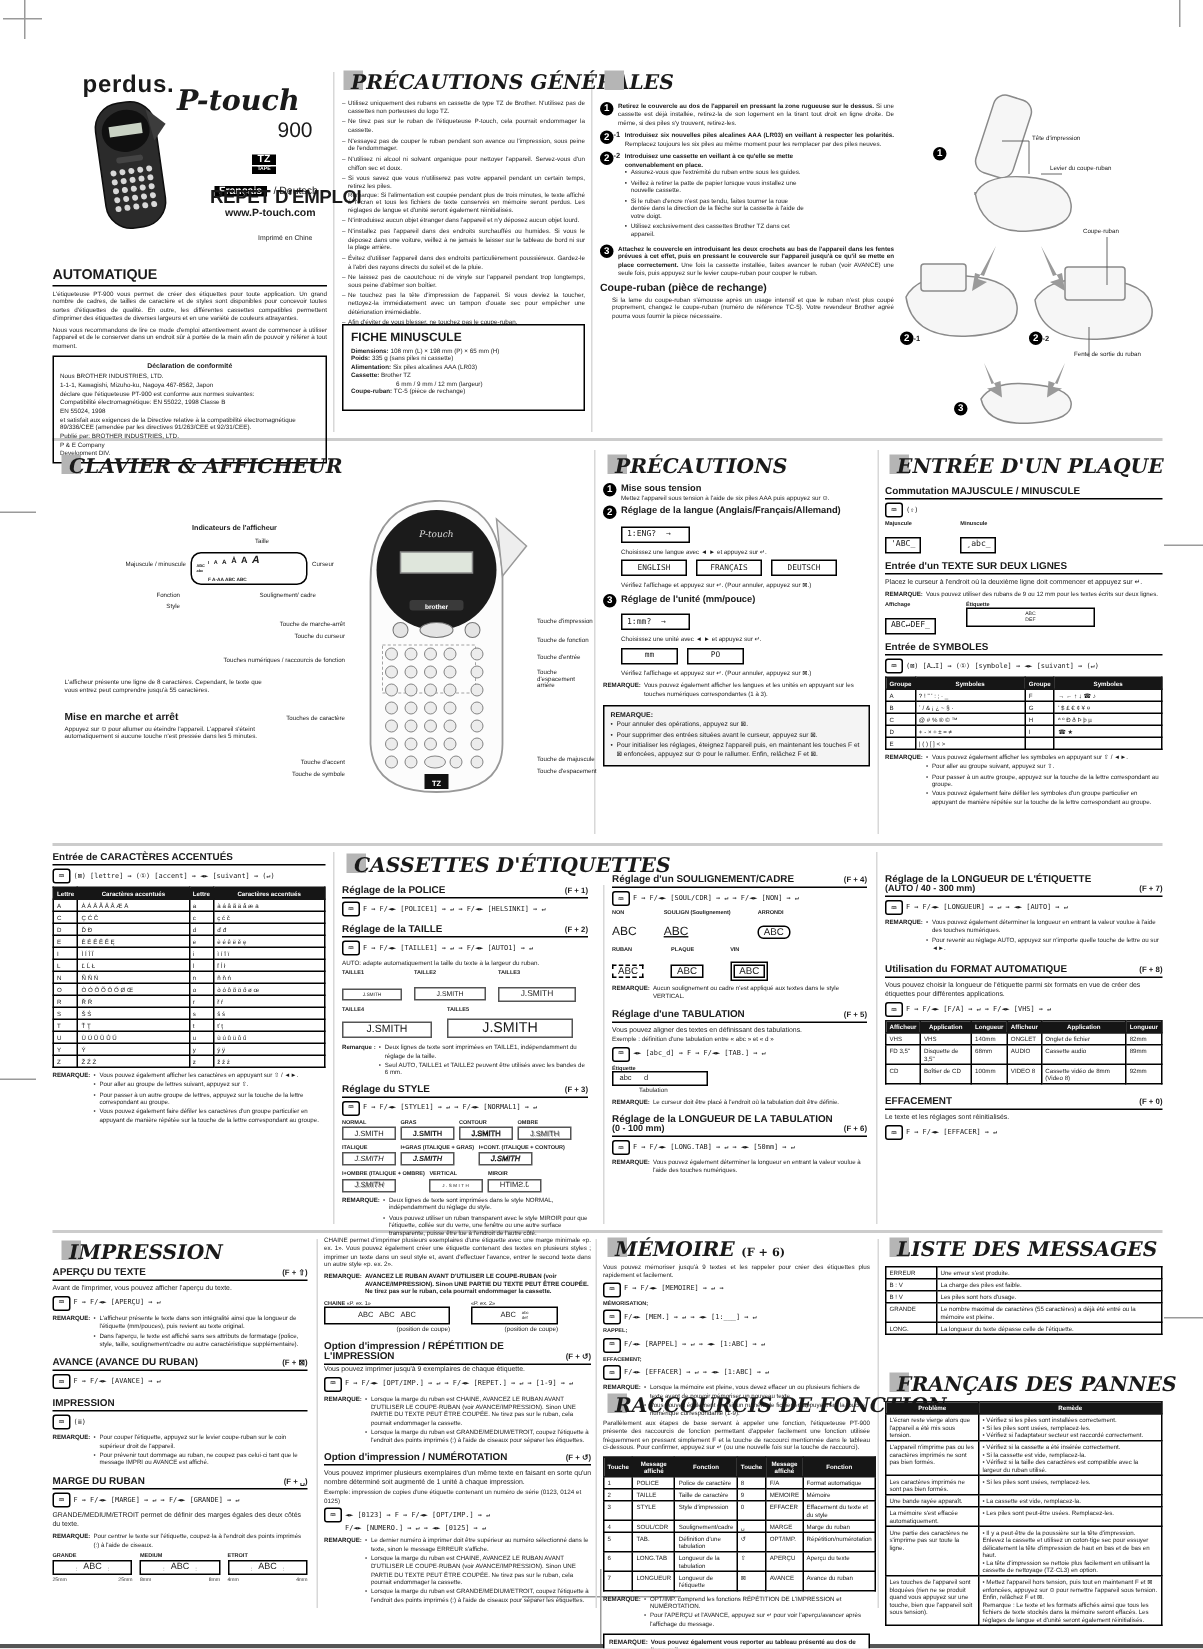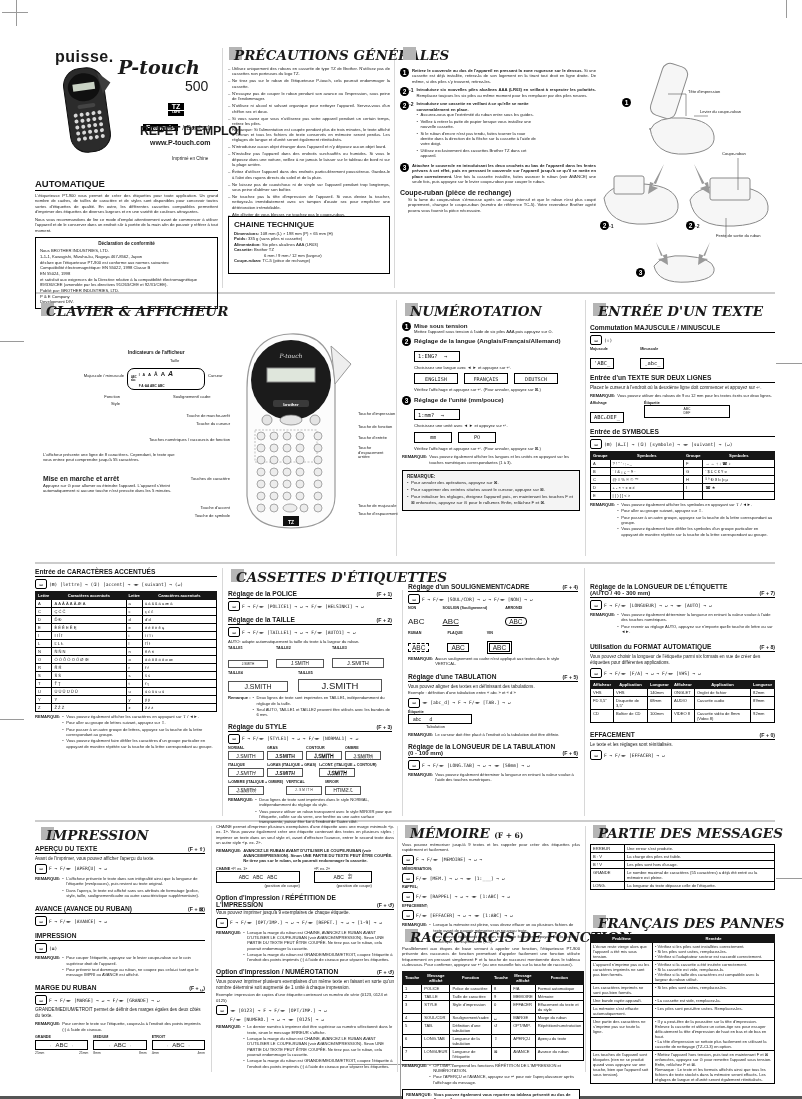--- a/index.html
+++ b/index.html
@@ -81,23 +81,23 @@
   <div class="vline" style="left:394px;top:48px;height:240px"></div>
   <div class="vline" style="left:396px;top:300px;height:256px"></div>
   <div class="vline" style="left:585px;top:300px;height:256px"></div>
   <div class="vline" style="left:222px;top:568px;height:248px"></div>
   <div class="vline" style="left:402px;top:590px;height:226px"></div>
   <div class="vline" style="left:584px;top:568px;height:248px"></div>
   <div class="vline" style="left:211px;top:826px;height:246px"></div>
   <div class="vline" style="left:397px;top:826px;height:246px"></div>
   <div class="vline" style="left:585px;top:826px;height:246px"></div>
 
-  <div class="abs" style="left:55px;top:48px;font-weight:bold;font-size:16px;letter-spacing:0.5px">puisse.</div>
+  <div class="abs" style="left:55px;top:48px;font-weight:bold;font-size:16px;letter-spacing:0.5px">perdus.</div>
   <div class="abs" style="left:118px;top:56px;font-family:'DejaVu Serif',serif;font-style:italic;font-weight:bold;font-size:19px">P-touch</div>
-  <div class="abs" style="left:185px;top:78px;font-size:14px">500</div>
+  <div class="abs" style="left:185px;top:78px;font-size:14px">900</div>
 
   <div class="abs" style="left:58px;top:66px">
     <svg width="58" height="88" viewBox="0 0 58 88">
       <g transform="rotate(-8 29 44)">
         <rect x="9" y="2" width="40" height="84" rx="17" fill="#2b2b2b" stroke="#0e0e0e"></rect>
         <path d="M44 8 L56 20 L47 30 Z" fill="#3c3c3c"></path>
         <ellipse cx="29" cy="21" rx="16" ry="14" fill="#101010"></ellipse>
         <rect x="18" y="17" width="22" height="7" fill="#c9d2c4"></rect>
         <rect x="20" y="38" width="18" height="4" rx="2" fill="#444"></rect>
         <g fill="#d8d8d8">
@@ -177,21 +177,21 @@
         <li>N'introduisez aucun objet étranger dans l'appareil et n'y déposez aucun objet lourd.</li>
         <li>N'installez pas l'appareil dans des endroits surchauffés ou humides. Si vous le déposez dans une voiture, veillez à ne jamais le laisser sur le tableau de bord ni sur la plage arrière.</li>
         <li>Évitez d'utiliser l'appareil dans des endroits particulièrement poussiéreux. Gardez-le à l'abri des rayons directs du soleil et de la pluie.</li>
         <li>Ne laissez pas de caoutchouc ni de vinyle sur l'appareil pendant trop longtemps, sous peine d'abîmer son boîtier.</li>
         <li>Ne touchez pas la tête d'impression de l'appareil. Si vous deviez la toucher, nettoyez-la immédiatement avec un tampon d'ouate sec pour empêcher une détérioration irrémédiable.</li>
         <li>Afin d'éviter de vous blesser, ne touchez pas le coupe-ruban.</li>
         <li>Pour plus de détails, veuillez contacter votre revendeur Brother.</li>
       </ul>
   </div>
   <div class="abs box" style="left:228px;top:216px;width:162px;height:58px;padding:3px 5px">
-    <div style="font-weight:bold;font-size:8px;margin-bottom:2px">CHAINE TECHNIQUE</div>
+    <div style="font-weight:bold;font-size:8px;margin-bottom:2px">FICHE MINUSCULE</div>
     <div class="t4"><span class="b">Dimensions:</span> <span>108 mm (L) × 198 mm (P) × 65 mm (H)</span></div>
     <div class="t4"><span class="b">Poids:</span> <span>335 g (sans piles ni cassette)</span></div>
     <div class="t4"><span class="b">Alimentation:</span> <span>Six piles alcalines AAA (LR03)</span></div>
     <div class="t4"><span class="b">Cassette:</span> <span>Brother TZ</span></div>
     <div class="t4" style="padding-left:30px"><span>6 mm / 9 mm / 12 mm (largeur)</span></div>
     <div class="t4"><span class="b">Coupe-ruban:</span> <span>TC-5 (pièce de rechange)</span></div>
   </div>
 
   <div class="h1" style="left:408px;top:46px">
     <span class="sq"></span>
@@ -365,21 +365,21 @@
     </svg>
   </div>
 
   <div class="abs t4" style="left:43px;top:452px;width:132px">L'afficheur présente une ligne de 8 caractères. Cependant, le texte que vous entrez peut comprendre jusqu'à 55 caractères.</div>
   <div class="abs" style="left:43px;top:475px;width:140px">
     <div class="sub2" style="font-size:6.8px">Mise en marche et arrêt</div>
     <div class="t4" style="margin-top:1px">Appuyez sur ⊙ pour allumer ou éteindre l'appareil. L'appareil s'éteint automatiquement si aucune touche n'est pressée dans les 5 minutes.</div>
   </div>
 
   <div class="h1" style="left:410px;top:302px">
-    <span class="sq"></span><span class="t">NUMÉROTATION</span>
+    <span class="sq"></span><span class="t">PRÉCAUTIONS</span>
   </div>
   <div class="abs" style="left:402px;top:322px;width:178px">
     <div class="step">
       <span class="numb">1</span>
       <div>
           <div class="sub2">Mise sous tension</div>
       <div class="t4">Mettez l'appareil sous tension à l'aide de six piles AAA puis appuyez sur ⊙.</div>
         </div>
     </div>
     <div class="step">
@@ -417,21 +417,21 @@
       <div style="font-weight:bold;font-size:4.6px">REMARQUE:</div>
       <ul class="dot" style="font-size:4.4px;line-height:1.35;margin-top:1px">
           <li>Pour annuler des opérations, appuyez sur ⊠.</li>
           <li>Pour supprimer des entrées situées avant le curseur, appuyez sur ⊠.</li>
           <li>Pour initialiser les réglages, éteignez l'appareil puis, en maintenant les touches F et ⊠ enfoncées, appuyez sur ⊙ pour le rallumer. Enfin, relâchez F et ⊠.</li>
         </ul>
     </div>
   </div>
 
   <div class="h1" style="left:598px;top:302px">
-    <span class="sq"></span><span class="t">ENTRÉE D'UN TEXTE</span>
+    <span class="sq"></span><span class="t">ENTRÉE D'UN PLAQUE</span>
   </div>
   <div class="abs" style="left:590px;top:324px;width:185px">
     <div class="sub">
         <span>Commutation MAJUSCULE / MINUSCULE</span>
       </div>
     <div class="keyseq">
         <span class="presskey">⌨</span>
         <span>(⇧)</span>
       </div>
     <div style="display:flex;gap:26px;margin-top:2px">
@@ -1151,21 +1151,21 @@
           <li>Pour l'APERÇU et l'AVANCE, appuyez sur ↵ pour voir l'aperçu/avancer après l'affichage du message.</li>
         </ul>
       </div>
     <div class="box" style="margin-top:3px;padding:2px 3px;font-size:4.2px;display:flex;gap:2px">
       <span class="b">REMARQUE:</span>
       <span class="b">Vous pouvez également vous reporter au tableau présenté au dos de l'appareil.</span>
     </div>
   </div>
 
   <div class="h1" style="left:598px;top:824px">
-    <span class="sq"></span><span class="t">PARTIE DES MESSAGES</span>
+    <span class="sq"></span><span class="t">LISTE DES MESSAGES</span>
   </div>
   <div class="abs" style="left:590px;top:844px;width:185px">
     <table class="tb">
       <colgroup>
           <col style="width:34px">
           <col>
         </colgroup>
       <tbody>
           <tr>
             <td>ERREUR</td>

